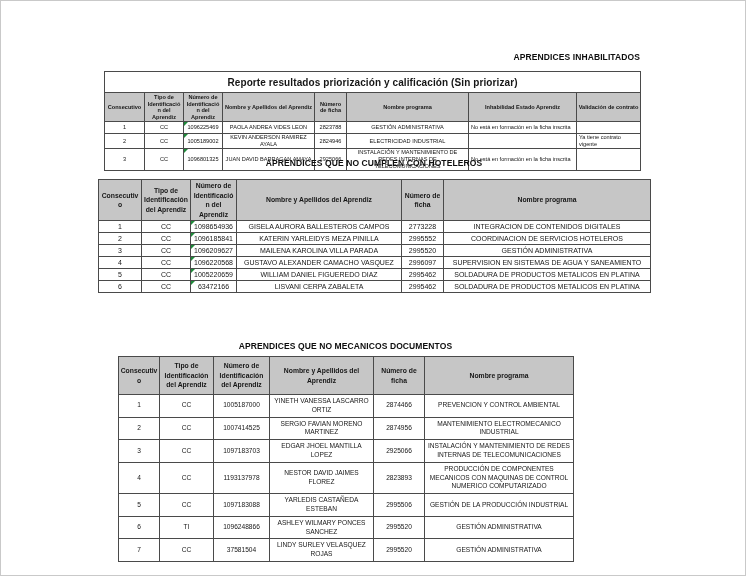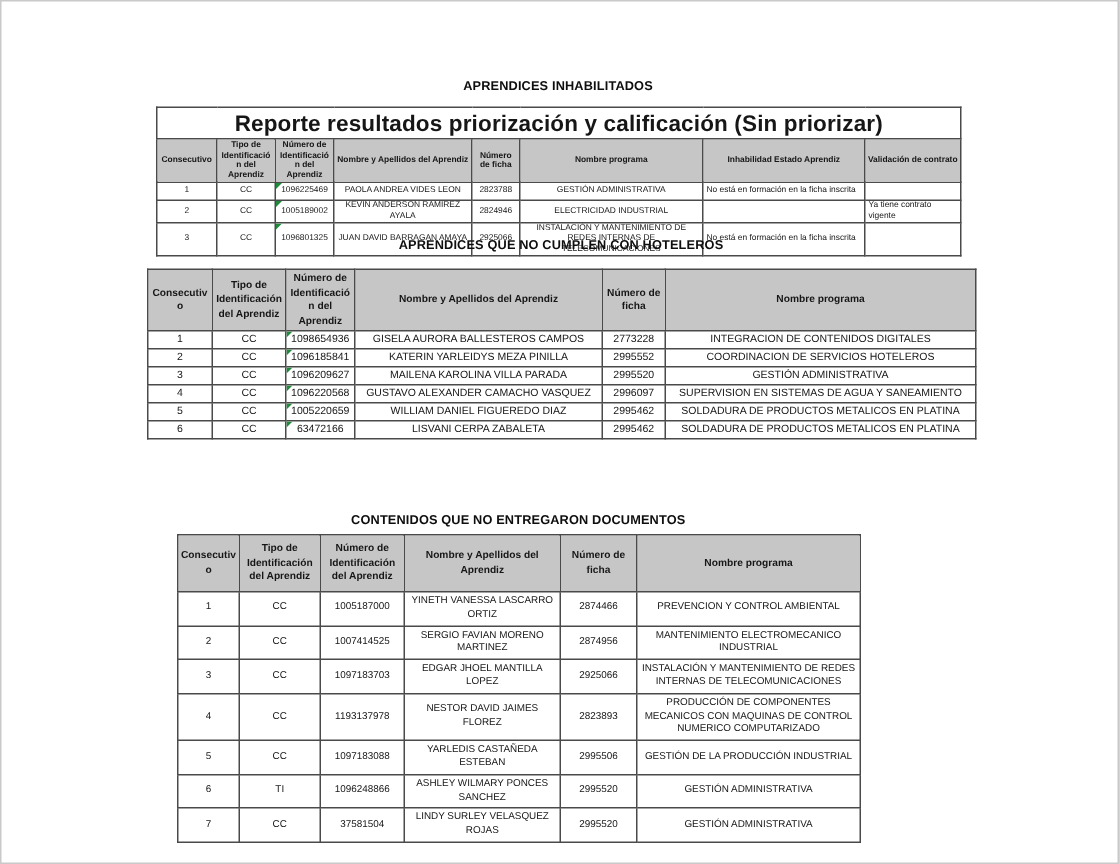--- a/index.html
+++ b/index.html
@@ -9,36 +9,36 @@
     -webkit-font-smoothing:antialiased;
   }
   .page{position:absolute;inset:0;background:#fff;border:1px solid #c9c9c9;box-sizing:border-box;}
   .section{position:absolute;}
   .heading{font-weight:bold;text-align:center;font-size:8.5px;color:#0e0e0e;letter-spacing:.1px;}
   table{border-collapse:collapse;width:100%;table-layout:fixed;}
   td,th{border:1px solid #4a4a4a;vertical-align:middle;text-align:center;overflow:hidden;position:relative;word-wrap:break-word;}
   th{background:#c6c6c6;font-weight:bold;}
 
   
-  .t1 .report-title{font-size:15px;font-weight:bold;height:20px;background:#fff;letter-spacing:.1px;}
+  .t1 .report-title{font-size:10px;font-weight:bold;height:20px;background:#fff;letter-spacing:.1px;}
   .t1 th{font-size:5.6px;line-height:6.6px;height:23px;padding:1px;}
   .t1 td{font-size:5.6px;line-height:7px;height:11px;padding:0 1px;}
   .t1 td.left{text-align:left;padding-left:2px;}
 
   
   .t2 th,.t3 th{font-size:6.8px;line-height:9.5px;height:35px;padding:1px;}
   .t2 td{font-size:7px;line-height:10px;height:11px;padding:0 2px;}
   .t3 td{font-size:6.6px;line-height:8.8px;height:13px;padding:2px 1px;}
 
   
   .tri{position:absolute;top:0;left:0;width:0;height:0;
        border-top:4px solid #1f8a3b;border-right:4px solid transparent;}
 
   .sec1{left:103px;top:51px;width:536px;}
-  .sec1 .heading{margin-bottom:9px;}
+  .sec1 .heading{margin-bottom:9px;text-align:right;}
   .sec2{left:97px;top:157px;width:552px;}
   .sec2 .heading{margin-bottom:11px;}
   .sec3{left:117px;top:340px;width:455px;}
   .sec3 .heading{margin-bottom:5px;}
 </style>
 </head>
 <body>
 
 <div class="page">
 
@@ -169,21 +169,21 @@
           <td><span class="tri"></span><span>63472166</span></td>
           <td>LISVANI CERPA ZABALETA</td>
           <td>2995462</td>
           <td>SOLDADURA DE PRODUCTOS METALICOS EN PLATINA</td>
         </tr>
       </tbody>
     </table>
   </div>
 
   <div class="section sec3">
-    <div class="heading">CONTENIDOS QUE NO ENTREGARON DOCUMENTOS</div>
+    <div class="heading">APRENDICES QUE NO MECANICOS DOCUMENTOS</div>
     <table class="t3">
       <colgroup>
         <col style="width:41px">
           <col style="width:54px">
           <col style="width:56px">
         <col style="width:104px">
           <col style="width:51px">
           <col style="width:149px">
       </colgroup>
       <tbody>

